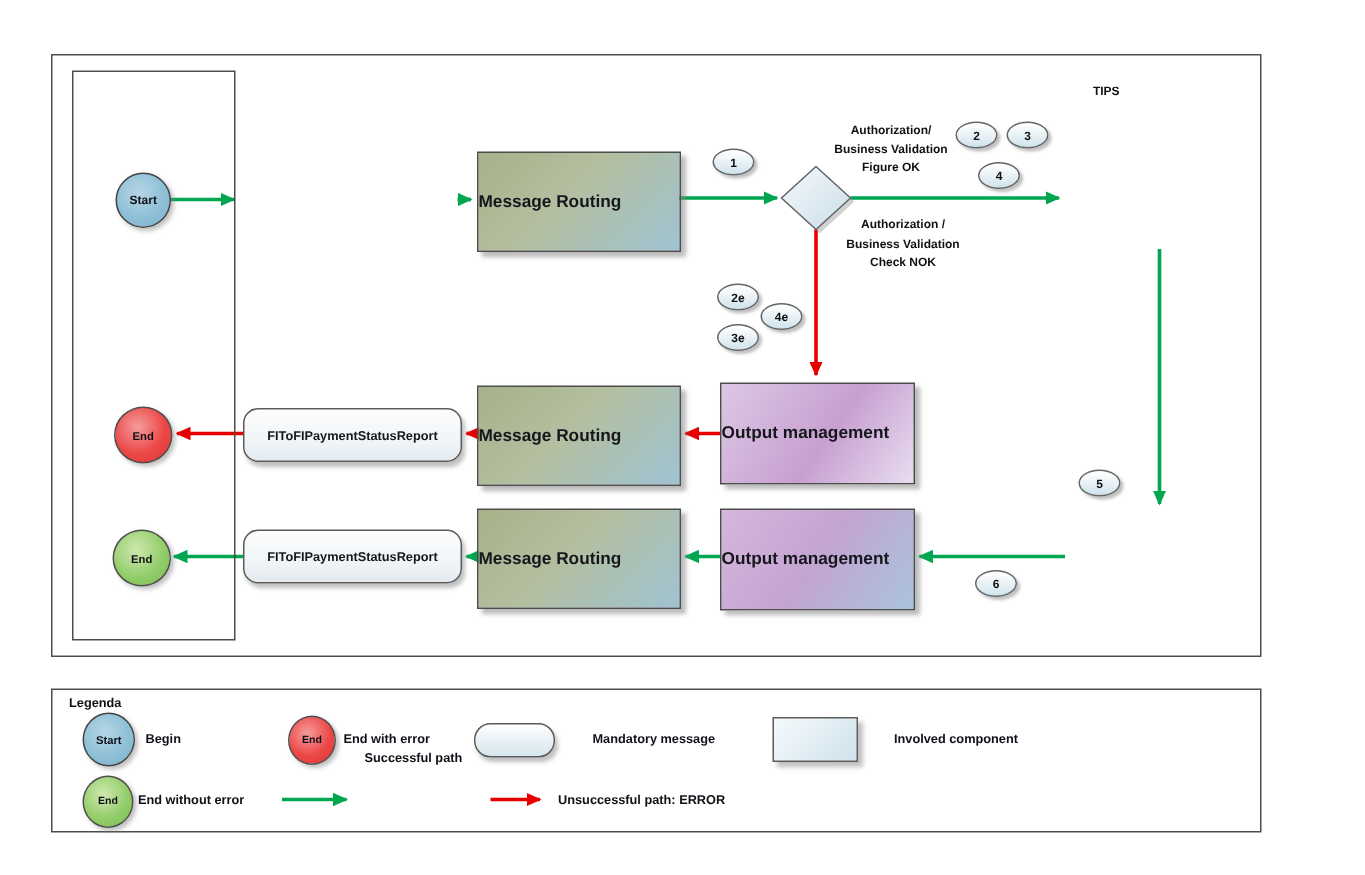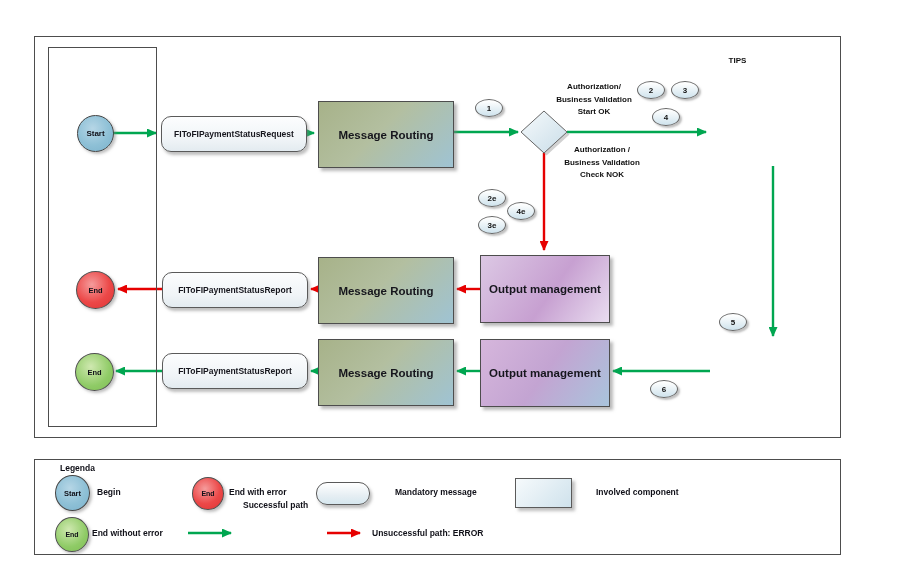--- a/index.html
+++ b/index.html
@@ -13,21 +13,21 @@
   .figtitle{
     font-size:12.5px; font-weight:bold; color:#000; text-align:center;
   }
   .lane{border:1px solid #4d4d4d; background:transparent;}
   .lane-title{
     font-size:7.6px; font-weight:600; color:#101018; text-align:center;
     line-height:14px; letter-spacing:.2px;
   }
   .box{
     border:1px solid #4d4d4d; box-shadow:3px 3px 3px rgba(130,130,130,.55);
-    display:flex; align-items:center; justify-content:center; text-align:center;
+    display:flex; align-items:center; text-align:center;
     font-size:11.5px; font-weight:600; color:#16161d; line-height:14px;
   }
   .pill{
     border:1px solid #5a5a5a; border-radius:10px;
     box-shadow:2px 3px 3px rgba(130,130,130,.5);
     background:linear-gradient(180deg,#fcfdfe 0%,#f0f4f7 65%,#e3ebf0 100%);
     display:flex; align-items:center; justify-content:center;
     font-size:8.5px; font-weight:600; color:#16161d; white-space:nowrap;
   }
   .circle{
@@ -98,34 +98,31 @@
   <div class="abs ann" style="left:705px; top:55px; width:65px;">TIPS</div>
 
   <div class="abs lane" style="left:48px; top:47px; width:107px; height:378px;"></div>
 
   <div class="abs circle" style="left:77px; top:115px; width:35px; height:35px;
               background:radial-gradient(circle at 42% 36%, #b6d6e6 0%, #8ec0d6 55%, #7bb2cc 100%);
               border:1.5px solid #444; font-size:8px;">
     <span>Start</span>
   </div>
 
-  <div class="abs pill" style="left:161px; top:116px; width:144px; height:34px;">
-    <span>FIToFIPaymentStatusRequest</span>
-  </div>
 
   <div class="abs box" style="left:318px; top:101px; width:134px; height:65px;
               background:linear-gradient(135deg,#a7b289 0%,#b3bfa0 45%,#9fc3d3 100%);">
     <span>Message Routing</span>
   </div>
 
 
   <div class="abs ann" style="left:546px; top:81px; width:96px;">
     <span style="display:block">Authorization/</span>
     <span style="display:block">Business Validation</span>
-    <span style="display:block">Start OK</span>
+    <span style="display:block">Figure OK</span>
   </div>
   <div class="abs ann" style="left:552px; top:144px; width:100px;">
     <span style="display:block">Authorization /</span>
     <span style="display:block">Business Validation</span>
     <span style="display:block">Check NOK</span>
   </div>
 
   <div class="abs oval" style="left:475px; top:99px;  width:26px; height:16px;">
       <span>1</span>
     </div>
@@ -190,21 +187,21 @@
   </div>
 
   <div class="abs box" style="left:480px; top:339px; width:128px; height:66px;
               background:linear-gradient(125deg,#d6b6dc 0%,#c3a4d2 50%,#a9c4dc 100%);">
     <span>Output management</span>
   </div>
 
 
   <div class="abs frame" style="left:34px; top:459px; width:805px; height:94px;"></div>
 
-  <div class="abs legend-label" style="left:60px; top:463px; font-weight:600;">Legenda</div>
+  <div class="abs legend-label" style="left:46px; top:463px; font-weight:600;">Legenda</div>
 
   <div class="abs circle" style="left:55px; top:475px; width:33px; height:34px;
               background:radial-gradient(circle at 42% 36%, #b6d6e6 0%, #8ec0d6 55%, #7bb2cc 100%);
               border:1.5px solid #444; font-size:7.5px;">
     <span>Start</span>
   </div>
   <div class="abs legend-label" style="left:97px; top:487px;">Begin</div>
 
   <div class="abs circle" style="left:192px; top:477px; width:30px; height:31px;
               background:radial-gradient(circle at 40% 35%, #f59c9c 0%, #ec4848 55%, #df3434 100%);

